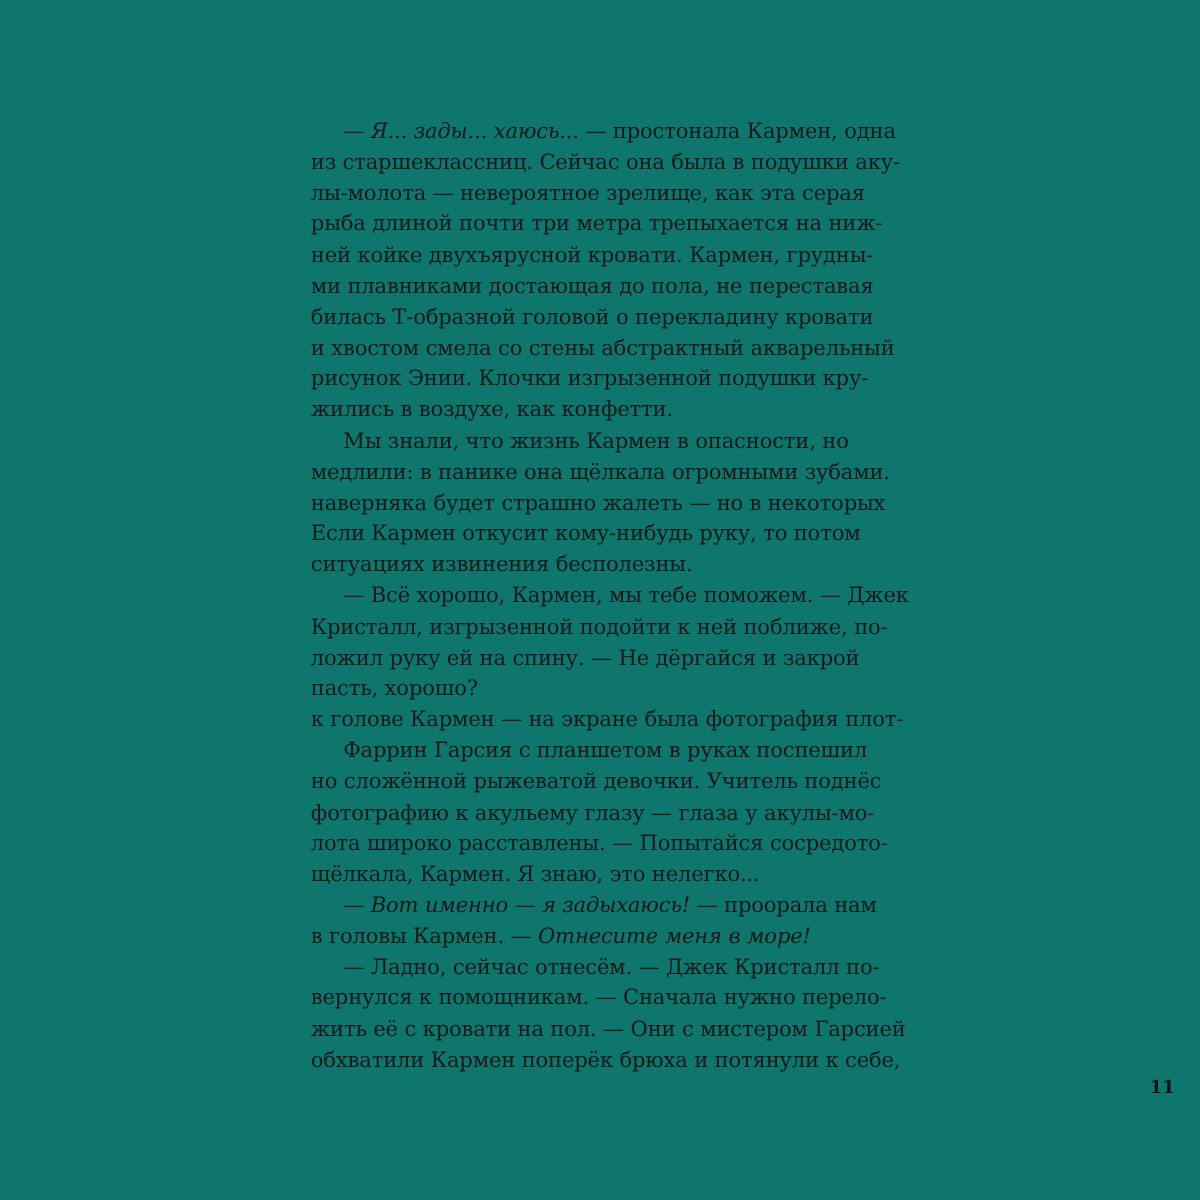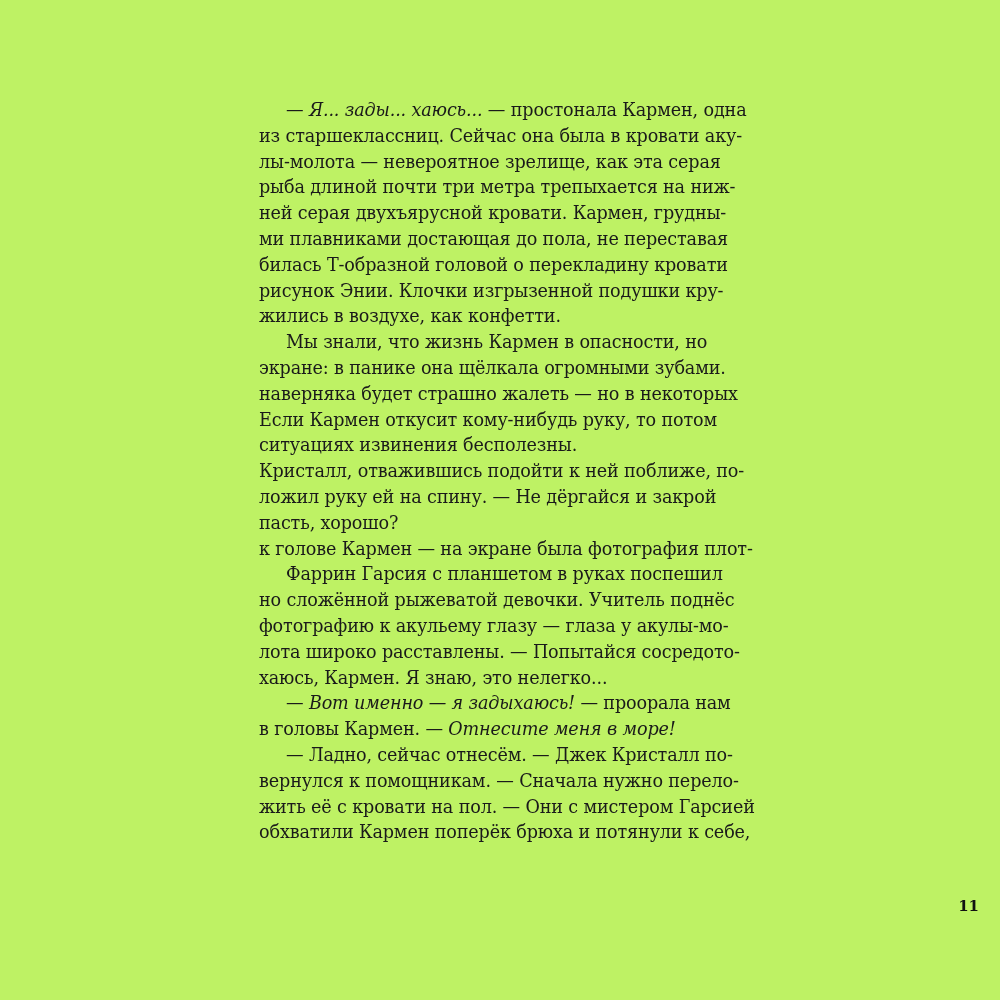--- a/index.html
+++ b/index.html
@@ -1,18 +1,18 @@
 <!DOCTYPE html>
 <html><head>
 <meta charset="utf-8">
 <style>
   html, body { margin: 0; padding: 0; background: #ffffff; }
   body { width: 1000px; height: 1000px; position: relative; overflow: hidden; }
   .page {
-    position: absolute; left: 0; top: 0; width: 1000px; height: 1000px; background: #bef264;
+    position: absolute; left: 0; top: 0; width: 1000px; height: 1000px; background: #0f766e;
   }
   .text-block {
     position: absolute;
     left: 259px;
     top: 98px;
     width: 442px;
     font-family: "DejaVu Serif", serif;
     font-size: 17.6px;
     line-height: 25.8px;
     color: #1a1a1a;
@@ -47,48 +47,50 @@
   }
   .page-number span { position: relative; left: -21px; }
 </style>
 </head>
 <body>
 
 <div class="page">
   <div class="text-block" id="text-block">
       <div class="para">
         <span class="line indent"><span>— </span><span class="it">Я... зады... хаюсь...</span><span> — простонала Кармен, одна</span></span>
-        <span class="line"><span>из старшеклассниц. Сейчас она была в кровати аку-</span></span>
+        <span class="line"><span>из старшеклассниц. Сейчас она была в подушки аку-</span></span>
         <span class="line"><span>лы-молота — невероятное зрелище, как эта серая</span></span>
         <span class="line"><span>рыба длиной почти три метра трепыхается на ниж-</span></span>
-        <span class="line"><span>ней серая двухъярусной кровати. Кармен, грудны-</span></span>
+        <span class="line"><span>ней койке двухъярусной кровати. Кармен, грудны-</span></span>
         <span class="line"><span>ми плавниками достающая до пола, не переставая</span></span>
         <span class="line"><span>билась Т-образной головой о перекладину кровати</span></span>
+        <span class="line"><span>и хвостом смела со стены абстрактный акварельный</span></span>
         <span class="line"><span>рисунок Энии. Клочки изгрызенной подушки кру-</span></span>
         <span class="line last"><span>жились в воздухе, как конфетти.</span></span>
       </div>
       <div class="para">
         <span class="line indent"><span>Мы знали, что жизнь Кармен в опасности, но</span></span>
-        <span class="line"><span>экране: в панике она щёлкала огромными зубами.</span></span>
+        <span class="line"><span>медлили: в панике она щёлкала огромными зубами.</span></span>
         <span class="line"><span>наверняка будет страшно жалеть — но в некоторых</span></span>
         <span class="line"><span>Если Кармен откусит кому-нибудь руку, то потом</span></span>
         <span class="line last"><span>ситуациях извинения бесполезны.</span></span>
       </div>
       <div class="para">
-        <span class="line"><span>Кристалл, отважившись подойти к ней поближе, по-</span></span>
+        <span class="line indent"><span>— Всё хорошо, Кармен, мы тебе поможем. — Джек</span></span>
+        <span class="line"><span>Кристалл, изгрызенной подойти к ней поближе, по-</span></span>
         <span class="line"><span>ложил руку ей на спину. — Не дёргайся и закрой</span></span>
         <span class="line last"><span>пасть, хорошо?</span></span>
       </div>
       <div class="para">
         <span class="line"><span>к голове Кармен — на экране была фотография плот-</span></span>
         <span class="line indent"><span>Фаррин Гарсия с планшетом в руках поспешил</span></span>
         <span class="line"><span>но сложённой рыжеватой девочки. Учитель поднёс</span></span>
         <span class="line"><span>фотографию к акульему глазу — глаза у акулы-мо-</span></span>
         <span class="line"><span>лота широко расставлены. — Попытайся сосредото-</span></span>
-        <span class="line last"><span>хаюсь, Кармен. Я знаю, это нелегко...</span></span>
+        <span class="line last"><span>щёлкала, Кармен. Я знаю, это нелегко...</span></span>
       </div>
       <div class="para">
         <span class="line indent"><span>— </span><span class="it">Вот именно — я задыхаюсь!</span><span> — проорала нам</span></span>
         <span class="line last"><span>в головы Кармен. — </span><span class="it">Отнесите меня в море!</span></span>
       </div>
       <div class="para">
         <span class="line indent"><span>— Ладно, сейчас отнесём. — Джек Кристалл по-</span></span>
         <span class="line"><span>вернулся к помощникам. — Сначала нужно перело-</span></span>
         <span class="line"><span>жить её с кровати на пол. — Они с мистером Гарсией</span></span>
         <span class="line"><span>обхватили Кармен поперёк брюха и потянули к себе,</span></span>

